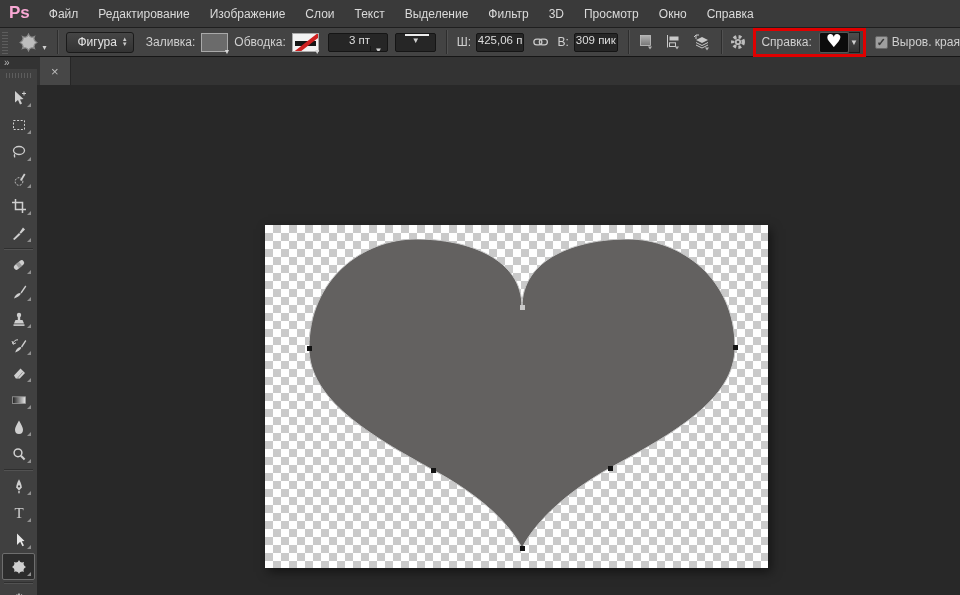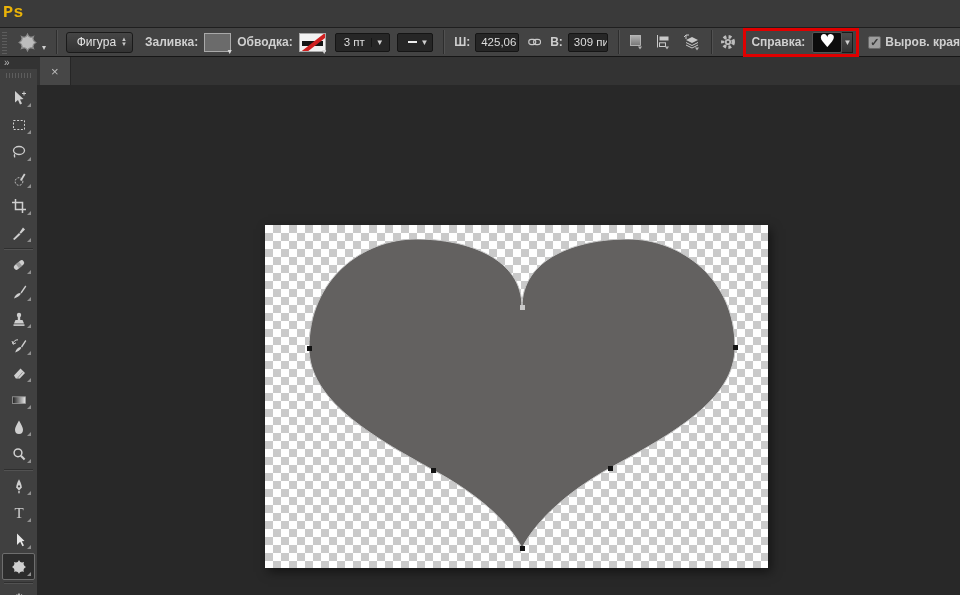--- a/index.html
+++ b/index.html
@@ -6,36 +6,36 @@
   html,body { margin:0; padding:0; }
   body {
     width:960px; height:595px; overflow:hidden;
     background:#282828; color:#d6d6d6;
     font-family:"Liberation Sans", sans-serif; font-size:12px;
     position:relative;
   }
   
   .menubar { height:28px; background:#3a3a3a; display:flex; align-items:center;
              border-bottom:1px solid #1f1f1f; }
-  .ps-logo { color:#eab308; font-weight:bold; font-size:17px; padding:0 9px 2px 3px;font-family:Liberation Mono, monospace; }
+  .ps-logo { color:#f9a8d4; font-weight:bold; font-size:17px; padding:0 9px 2px 9px; }
   .menu-item { padding:0 10px; color:#dadada; cursor:default; white-space:nowrap; }
   
   .optionsbar { height:29px; background:#434343; display:flex; align-items:center;
                 border-bottom:1px solid #161616; }
   .grip-v { width:7px; height:23px; margin-left:2px;
             background:repeating-linear-gradient(0deg,#5d5d5d 0 1px,transparent 1px 3px); }
   .ob-sep { width:1px; height:24px; background:#2d2d2d; box-shadow:1px 0 0 #515151; }
-  .ob-label { color:#cfcfcf; white-space:nowrap;font-weight:bold; }
+  .ob-label { color:#cfcfcf; white-space:nowrap; }
   .combo { height:21px; background:linear-gradient(#454545,#333333); border:1px solid #1a1a1a;
            border-radius:3px; display:flex; align-items:center; color:#e3e3e3;justify-content:space-between; }
   .combo .stepper { display:flex; flex-direction:column; font-size:6px; line-height:5px;
                     color:#c9c9c9; margin-left:auto; padding:0 5px; }
   .field { height:19px; background:#262626; border:1px solid #151515; border-radius:2px;
            color:#dedede; font-size:11.5px; display:flex; align-items:center; padding:0 5px;
-           white-space:nowrap; overflow:hidden; }
+           white-space:nowrap; overflow:hidden;flex-direction:column; }
   .dd-arrow { font-size:8px; color:#cfcfcf; }
   .swatch-wrap { position:relative; }
   .swatch-fill { width:27px; height:19px; background:#6b6b6b; border:1px solid #a9a9a9; }
   .swatch-stroke { width:27px; height:19px; background:#f2f2f2; border:1px solid #a9a9a9;
                    position:relative; overflow:hidden; }
   .swatch-stroke .band { position:absolute; left:2px; right:2px; top:7px; height:5px; background:#161616; }
   .swatch-stroke .slash { position:absolute; left:-6px; top:8px; width:40px; height:4px;
                           background:#cf2020; transform:rotate(-38deg); }
   .corner-dd { position:absolute; right:-2px; bottom:-3px; font-size:7px; color:#d6d6d6; }
   .style-line { width:24px; height:2px; background:#ececec; margin:0 4px 0 6px; }
@@ -83,20 +83,33 @@
               background-size:16px 16px; background-position:0 0,8px 8px;
               box-shadow:3px 4px 10px rgba(0,0,0,0.5); }
   .heart-svg { position:absolute; left:44px; top:14px; }
   .anchor { position:absolute; width:5px; height:5px; }
 </style>
 </head>
 <body>
 
 <div class="menubar">
   <span class="ps-logo">Ps</span>
+  <div style="display:flex" id="menu-items">
+      <span class="menu-item">Файл</span>
+      <span class="menu-item">Редактирование</span>
+      <span class="menu-item">Изображение</span>
+      <span class="menu-item">Слои</span>
+      <span class="menu-item">Текст</span>
+      <span class="menu-item">Выделение</span>
+      <span class="menu-item">Фильтр</span>
+      <span class="menu-item">3D</span>
+      <span class="menu-item">Просмотр</span>
+      <span class="menu-item">Окно</span>
+      <span class="menu-item">Справка</span>
+    </div>
 </div>
 
 <div class="optionsbar">
   <div class="grip-v"></div>
 
   <div class="icon-btn" style="margin-left:11px">
     <svg width="19" height="19" viewBox="0 0 16 16">
         <path d="M8,1 C9,3.5 10.8,4 13,3 C12,5.2 12.8,6.8 15,8 C12.8,9.2 12,10.8 13,13 C10.8,12 9,12.5 8,15 C7,12.5 5.2,12 3,13 C4,10.8 3.2,9.2 1,8 C3.2,6.8 4,5.2 3,3 C5.2,4 7,3.5 8,1 Z" fill="#bdbdbd" stroke="#8a8a8a"></path>
       </svg>
     <span class="dd-arrow" style="margin-left:5px">▾</span>

